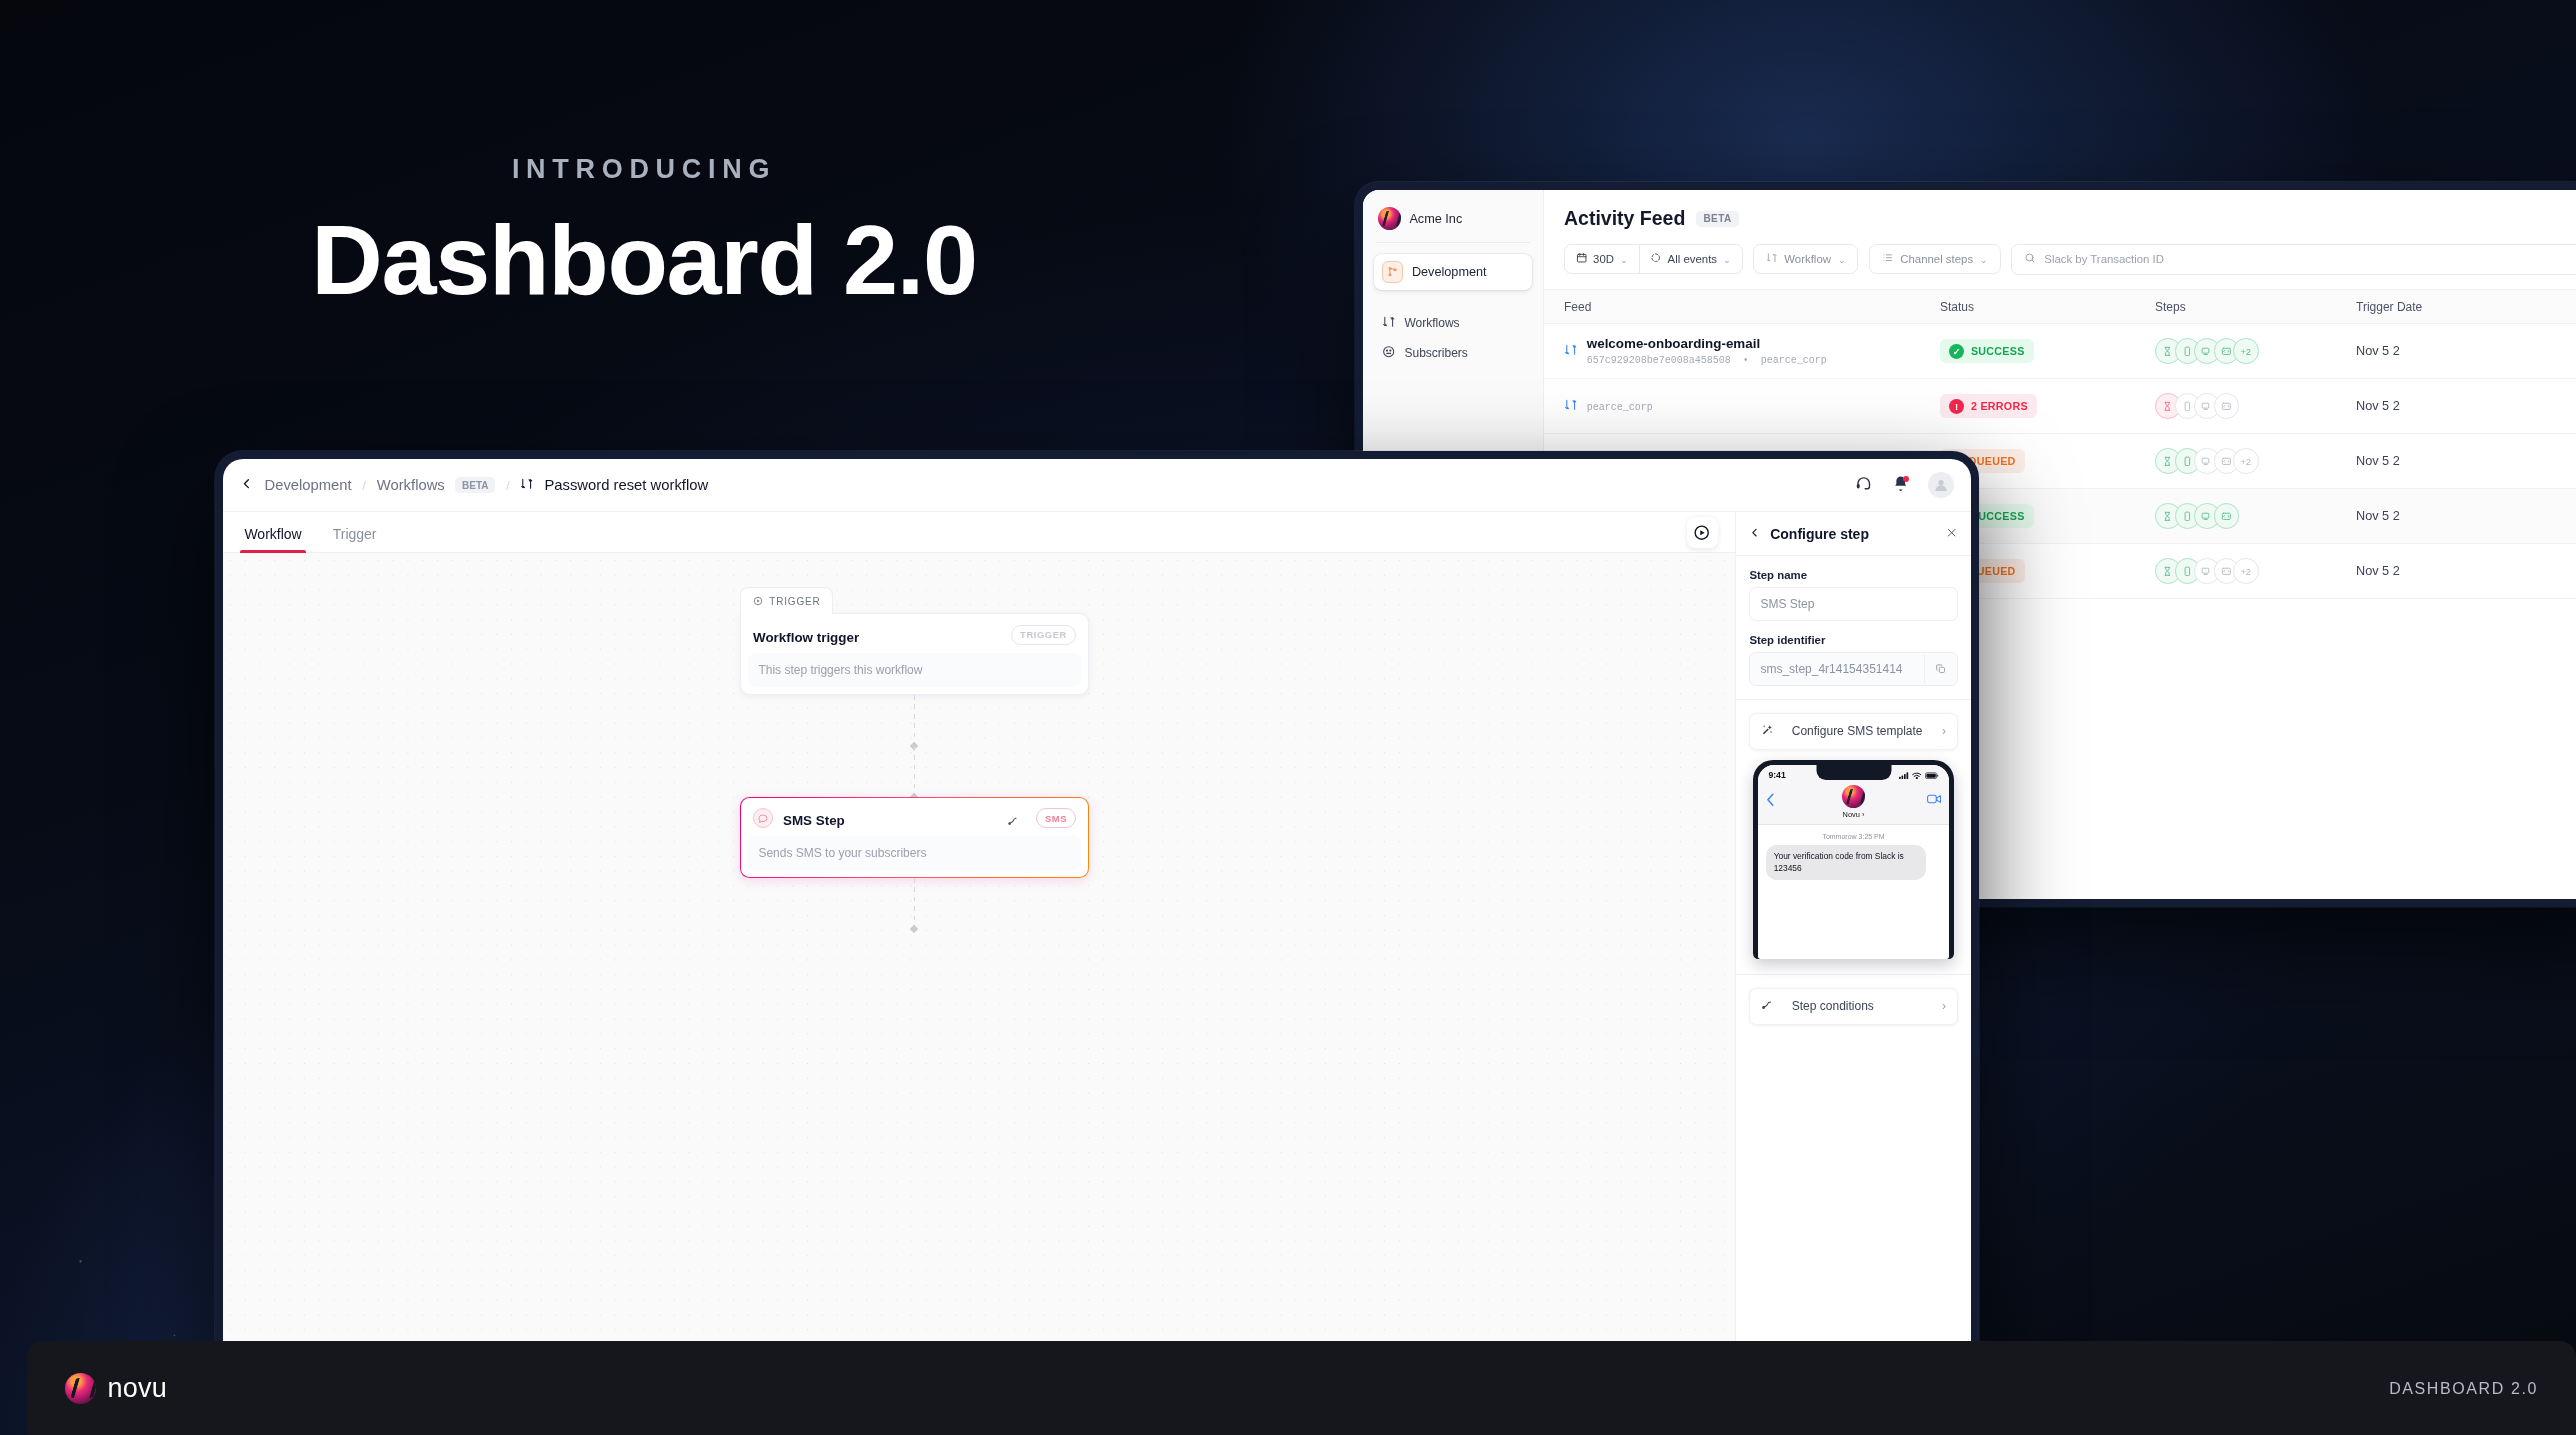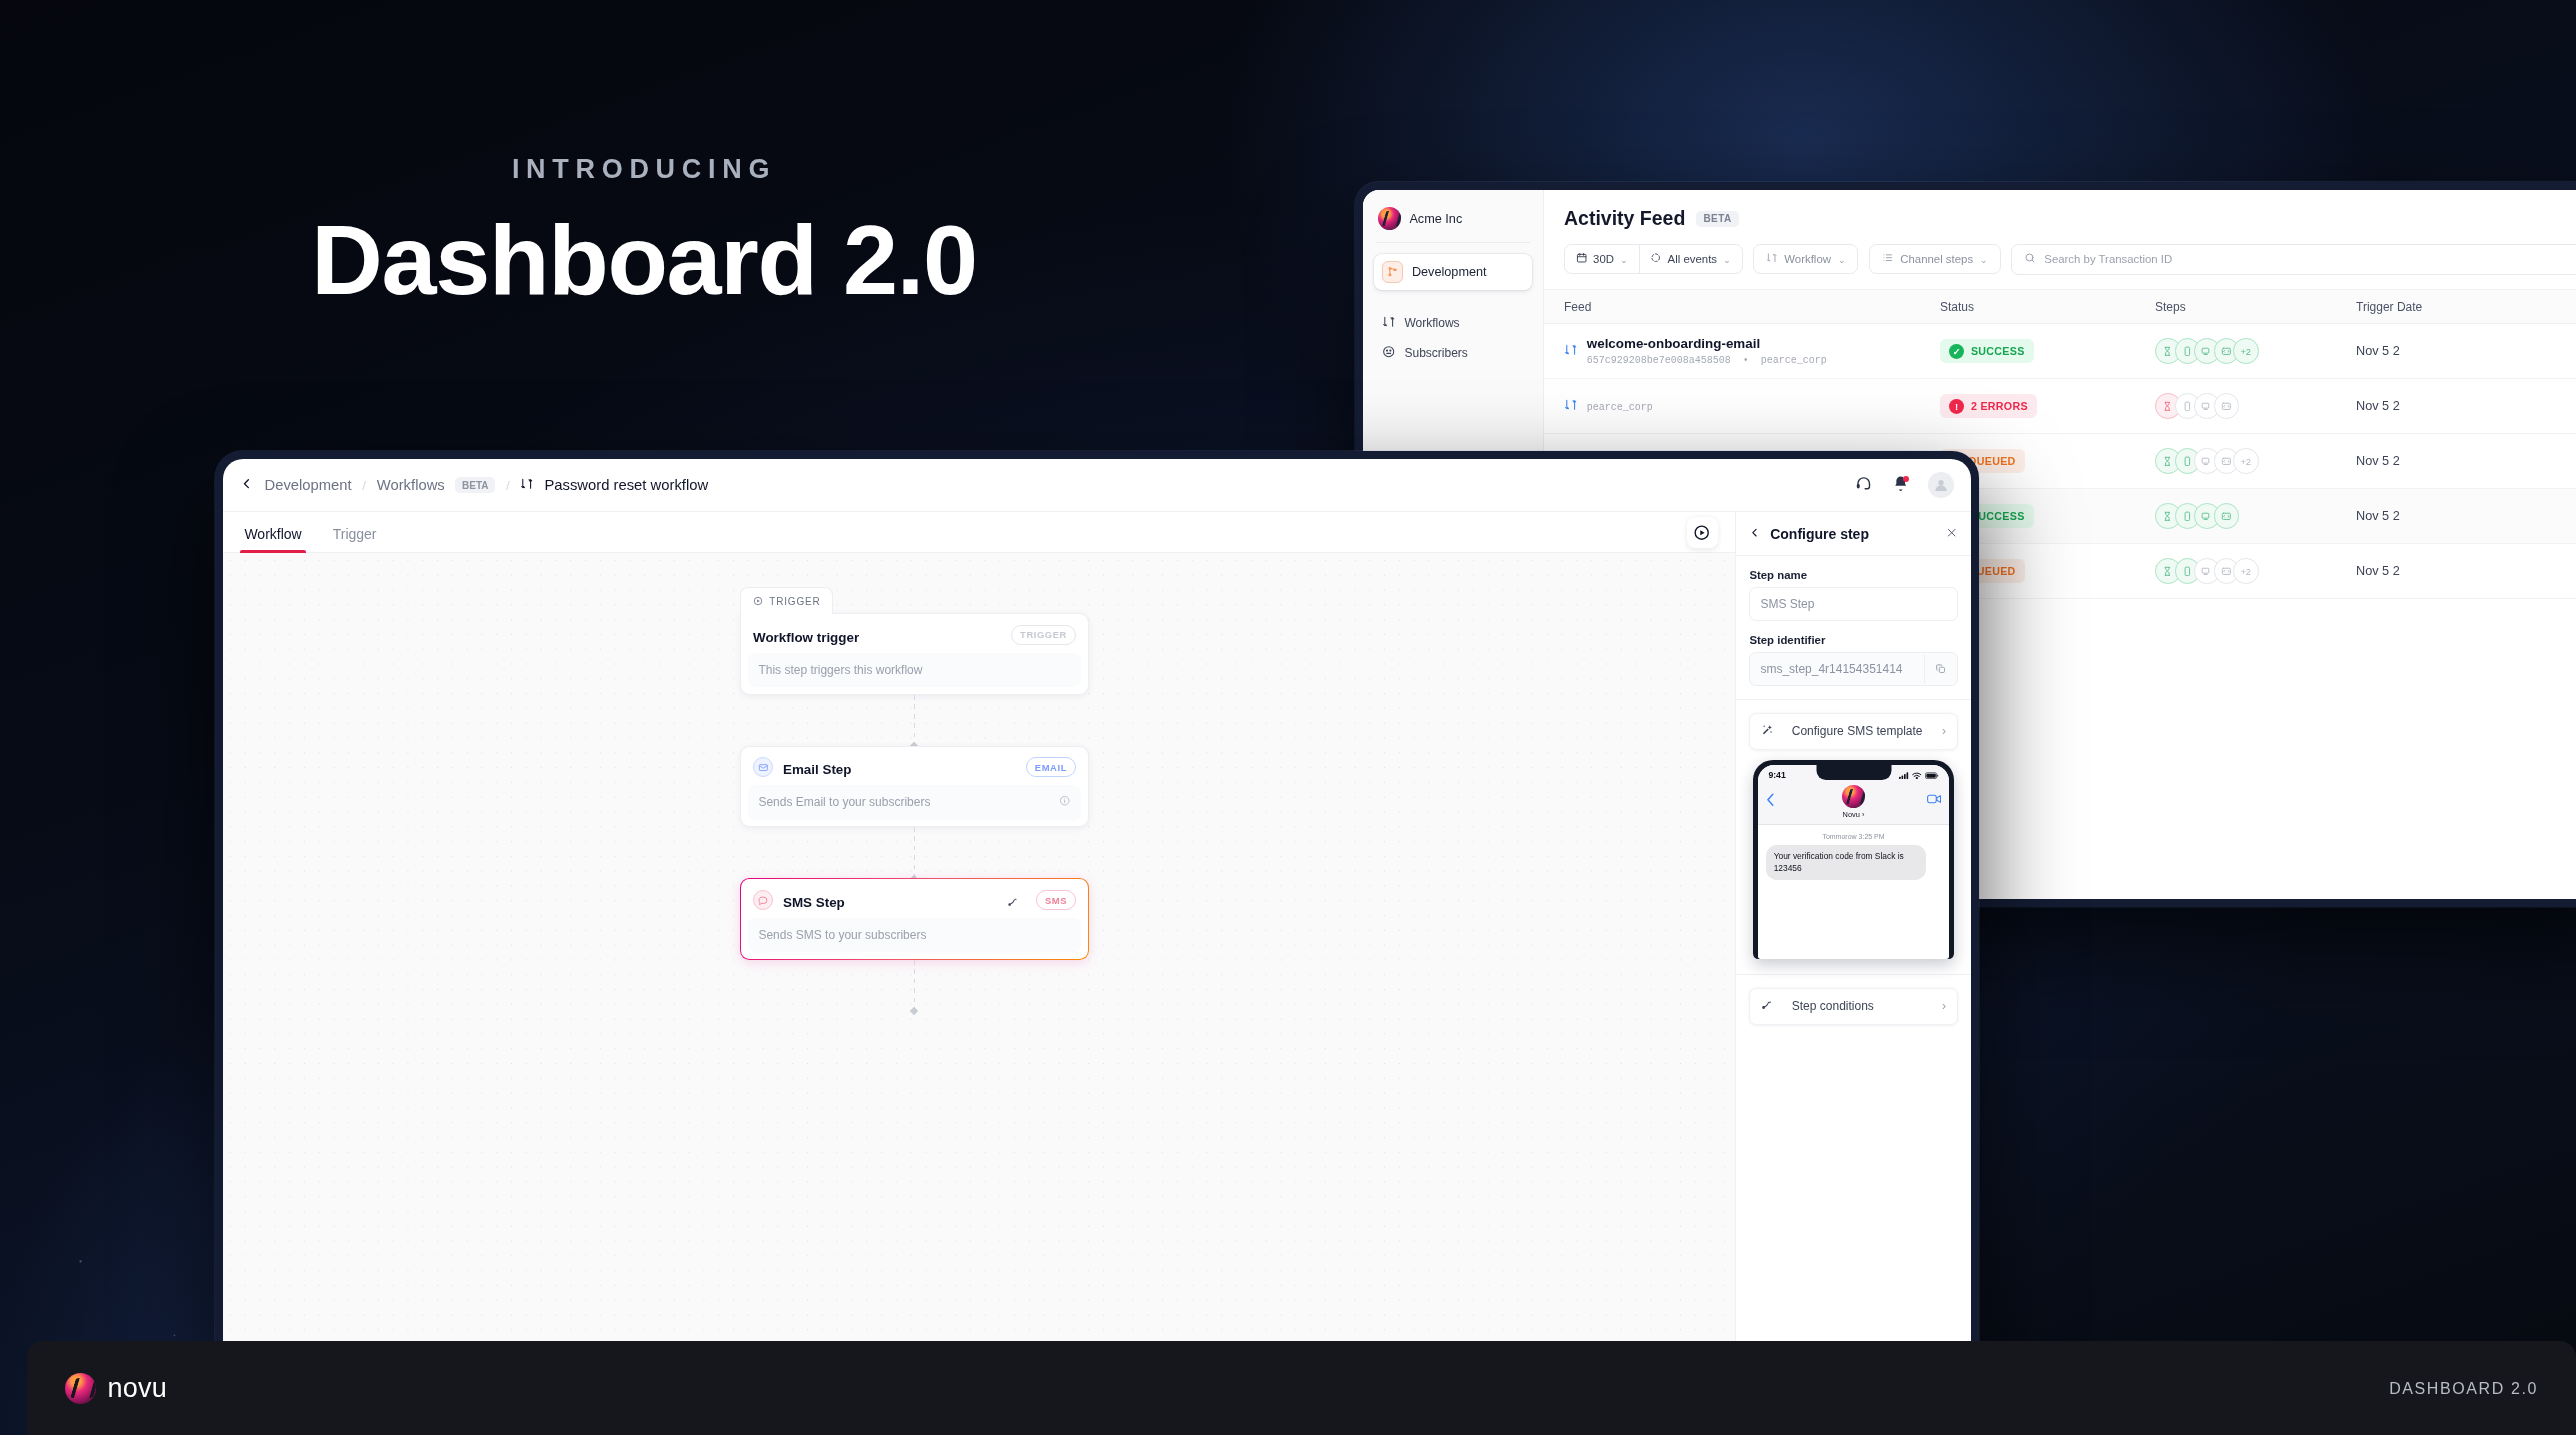--- a/index.html
+++ b/index.html
@@ -414,21 +414,21 @@
         <span>Channel steps</span>
         <span class="chev">⌄</span>
       </div>
       <div class="search-box">
         <span>
           <svg width="12" height="12" viewBox="0 0 24 24" fill="none" stroke="#9aa0ad" stroke-width="2" stroke-linecap="round">
             <circle cx="11" cy="11" r="7"></circle>
                 <path d="M20 20l-3.5-3.5"></path>
           </svg>
         </span>
-        <span>Search by Transaction ID</span>
+        <span>Slack by Transaction ID</span>
       </div>
     </div>
 
     <div class="tbl">
       <div class="tbl-head">
         <div class="c-event">Feed</div>
         <div class="c-status">Status</div>
         <div class="c-steps">Steps</div>
         <div class="c-trig">Trigger Date</div>
       </div>
@@ -759,41 +759,20 @@
               <div class="node-title">Workflow trigger</div>
               <div class="tag trigger">TRIGGER</div>
             </div>
             <div class="node-sub">
               <span>This step triggers this workflow</span>
             </div>
           </div>
 
           <div class="connector"></div>
 
-          <div class="node">
-            <div class="node-head">
-              <div class="node-ic email">
-                <svg width="10.7" height="10.7" viewBox="0 0 24 24" fill="none" stroke="#7d9bff" stroke-width="2">
-                  <rect x="3" y="6" width="18" height="13" rx="2"></rect>
-                      <path d="M3 8l9 6 9-6"></path>
-                </svg>
-              </div>
-              <div class="node-title">Email Step</div>
-              <div class="tag email">EMAIL</div>
-            </div>
-            <div class="node-sub">
-              <span>Sends Email to your subscribers</span>
-              <span>
-                <svg width="11.4" height="11.4" viewBox="0 0 24 24" fill="none" stroke="#b7bcc7" stroke-width="2">
-                      <circle cx="12" cy="12" r="9"></circle>
-                      <path d="M12 11v5M12 8h.01" stroke-linecap="round"></path>
-                    </svg>
-              </span>
-            </div>
-          </div>
 
           <div class="connector"></div>
 
           <div class="node selected">
             <div class="node-head">
               <div class="node-ic sms">
                 <svg width="10.7" height="10.7" viewBox="0 0 24 24" fill="none" stroke="#f08098" stroke-width="2">
                   <path d="M20 12a7 7 0 0 1-7 7H7l-3 3v-5.5A7 7 0 0 1 11 5h2a7 7 0 0 1 7 7z"></path>
                 </svg>
               </div>

